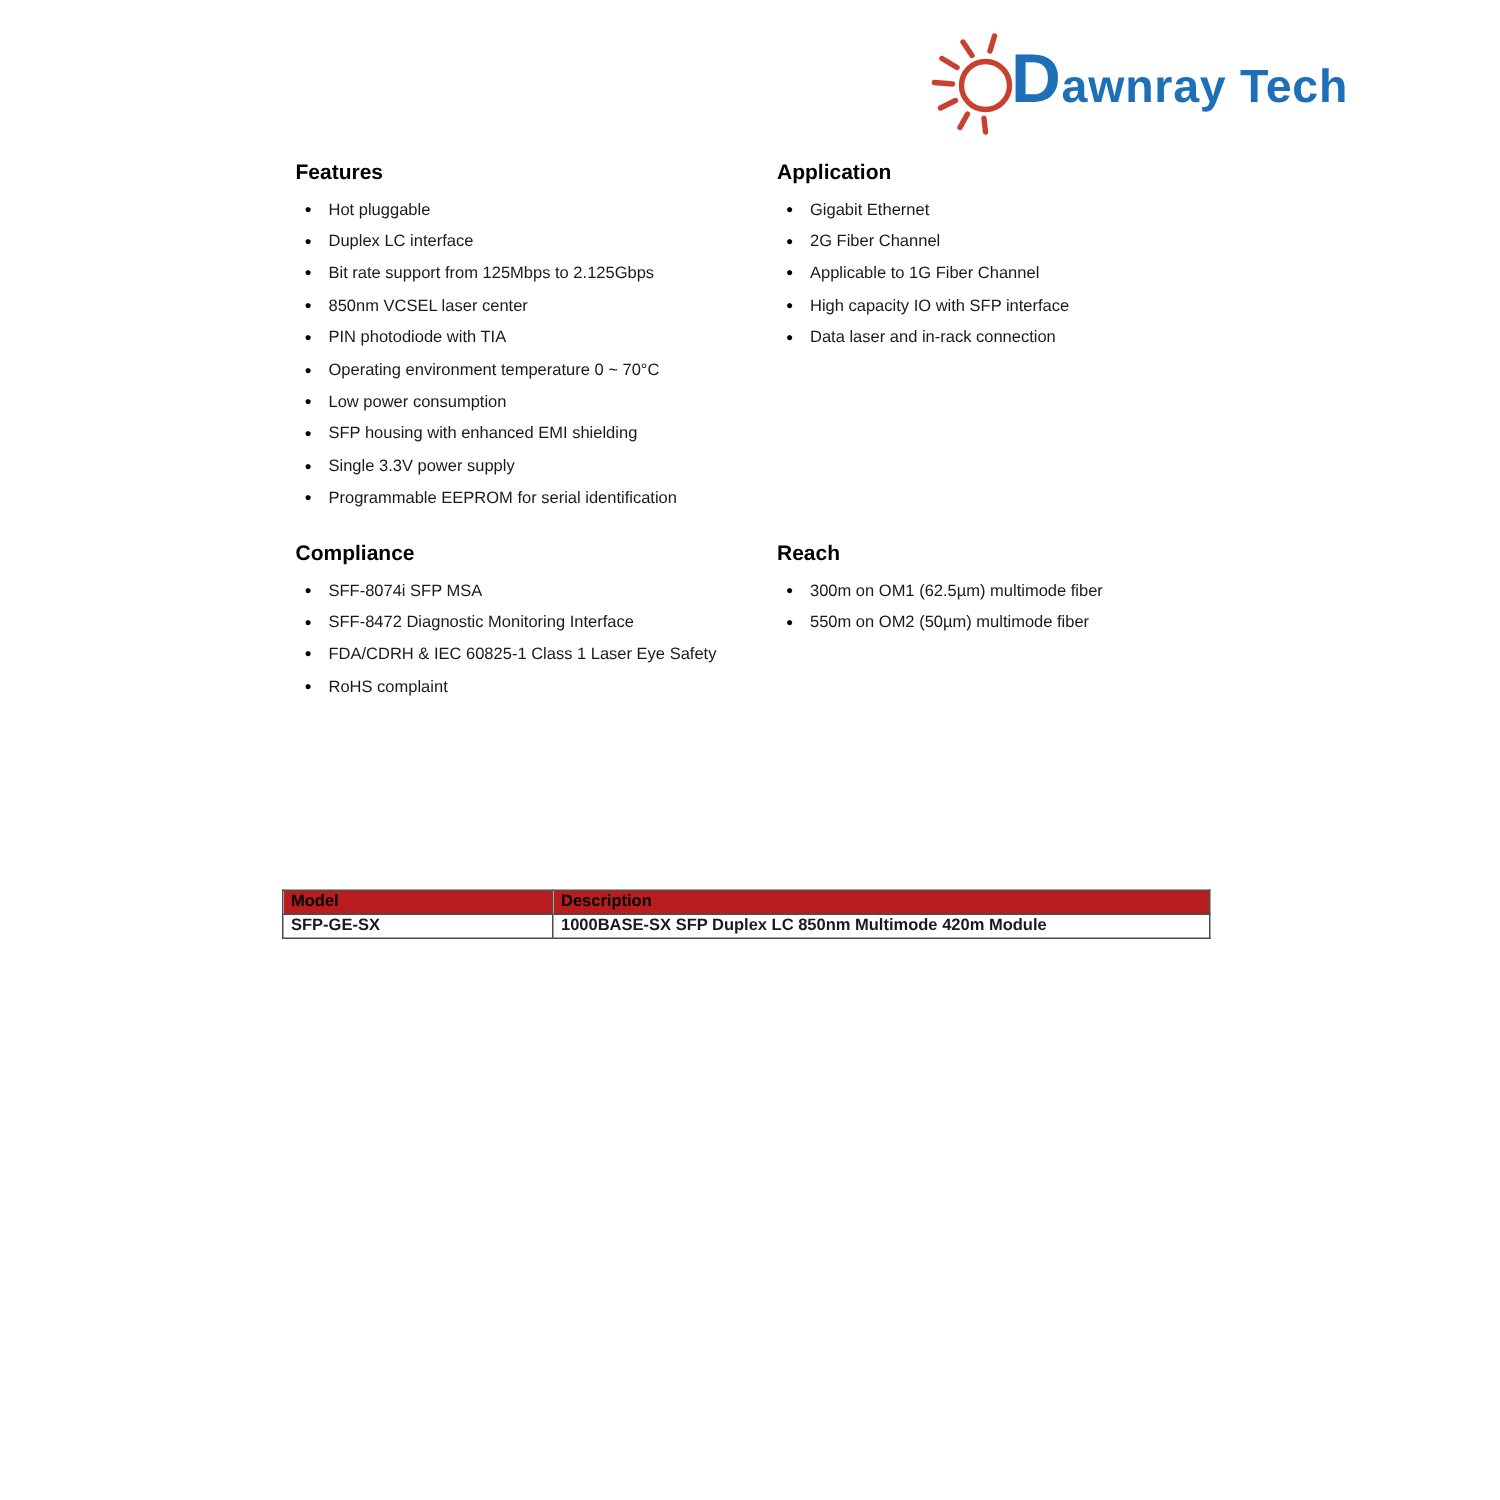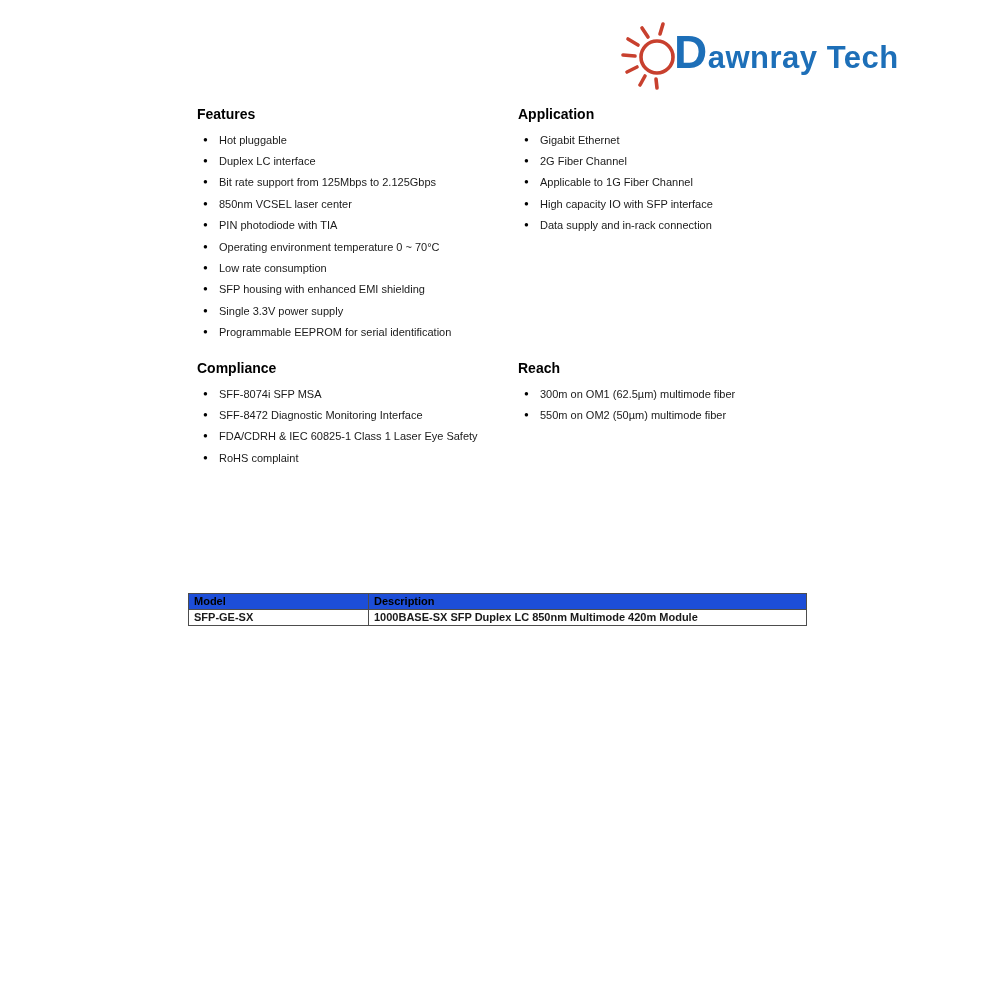--- a/index.html
+++ b/index.html
@@ -82,21 +82,21 @@
   table.order-table th, table.order-table td {
     border: 1px solid #4d4d4d;
     font-size: 11px;
     font-weight: bold;
     text-align: left;
     padding: 1px 5px 2px 5px;
     white-space: nowrap;
     overflow: hidden;
   }
   table.order-table th {
-    background: #1d4ed8;
+    background: #b91c1c;
     color: #000;
     height: 14px;
   }
   table.order-table td {
     background: #ffffff;
     height: 16px;
   }
   col.c-model { width: 180px; }
   col.c-desc  { width: 438px; }
 
@@ -160,21 +160,21 @@
       <li>
           <span class="bullet">●</span>
           <span>PIN photodiode with TIA</span>
         </li>
       <li>
           <span class="bullet">●</span>
           <span>Operating environment temperature 0 ~ 70°C</span>
         </li>
       <li>
           <span class="bullet">●</span>
-          <span>Low rate consumption</span>
+          <span>Low power consumption</span>
         </li>
       <li>
           <span class="bullet">●</span>
           <span>SFP housing with enhanced EMI shielding</span>
         </li>
       <li>
           <span class="bullet">●</span>
           <span>Single 3.3V power supply</span>
         </li>
       <li>
@@ -198,21 +198,21 @@
       <li>
           <span class="bullet">●</span>
           <span>Applicable to 1G Fiber Channel</span>
         </li>
       <li>
           <span class="bullet">●</span>
           <span>High capacity IO with SFP interface</span>
         </li>
       <li>
           <span class="bullet">●</span>
-          <span>Data supply and in-rack connection</span>
+          <span>Data laser and in-rack connection</span>
         </li>
     </ul>
   </div>
 
   <div class="section" id="section-compliance">
     <div class="section-title">Compliance</div>
     <ul class="bullet-list">
       <li>
           <span class="bullet">●</span>
           <span>SFF-8074i SFP MSA</span>

